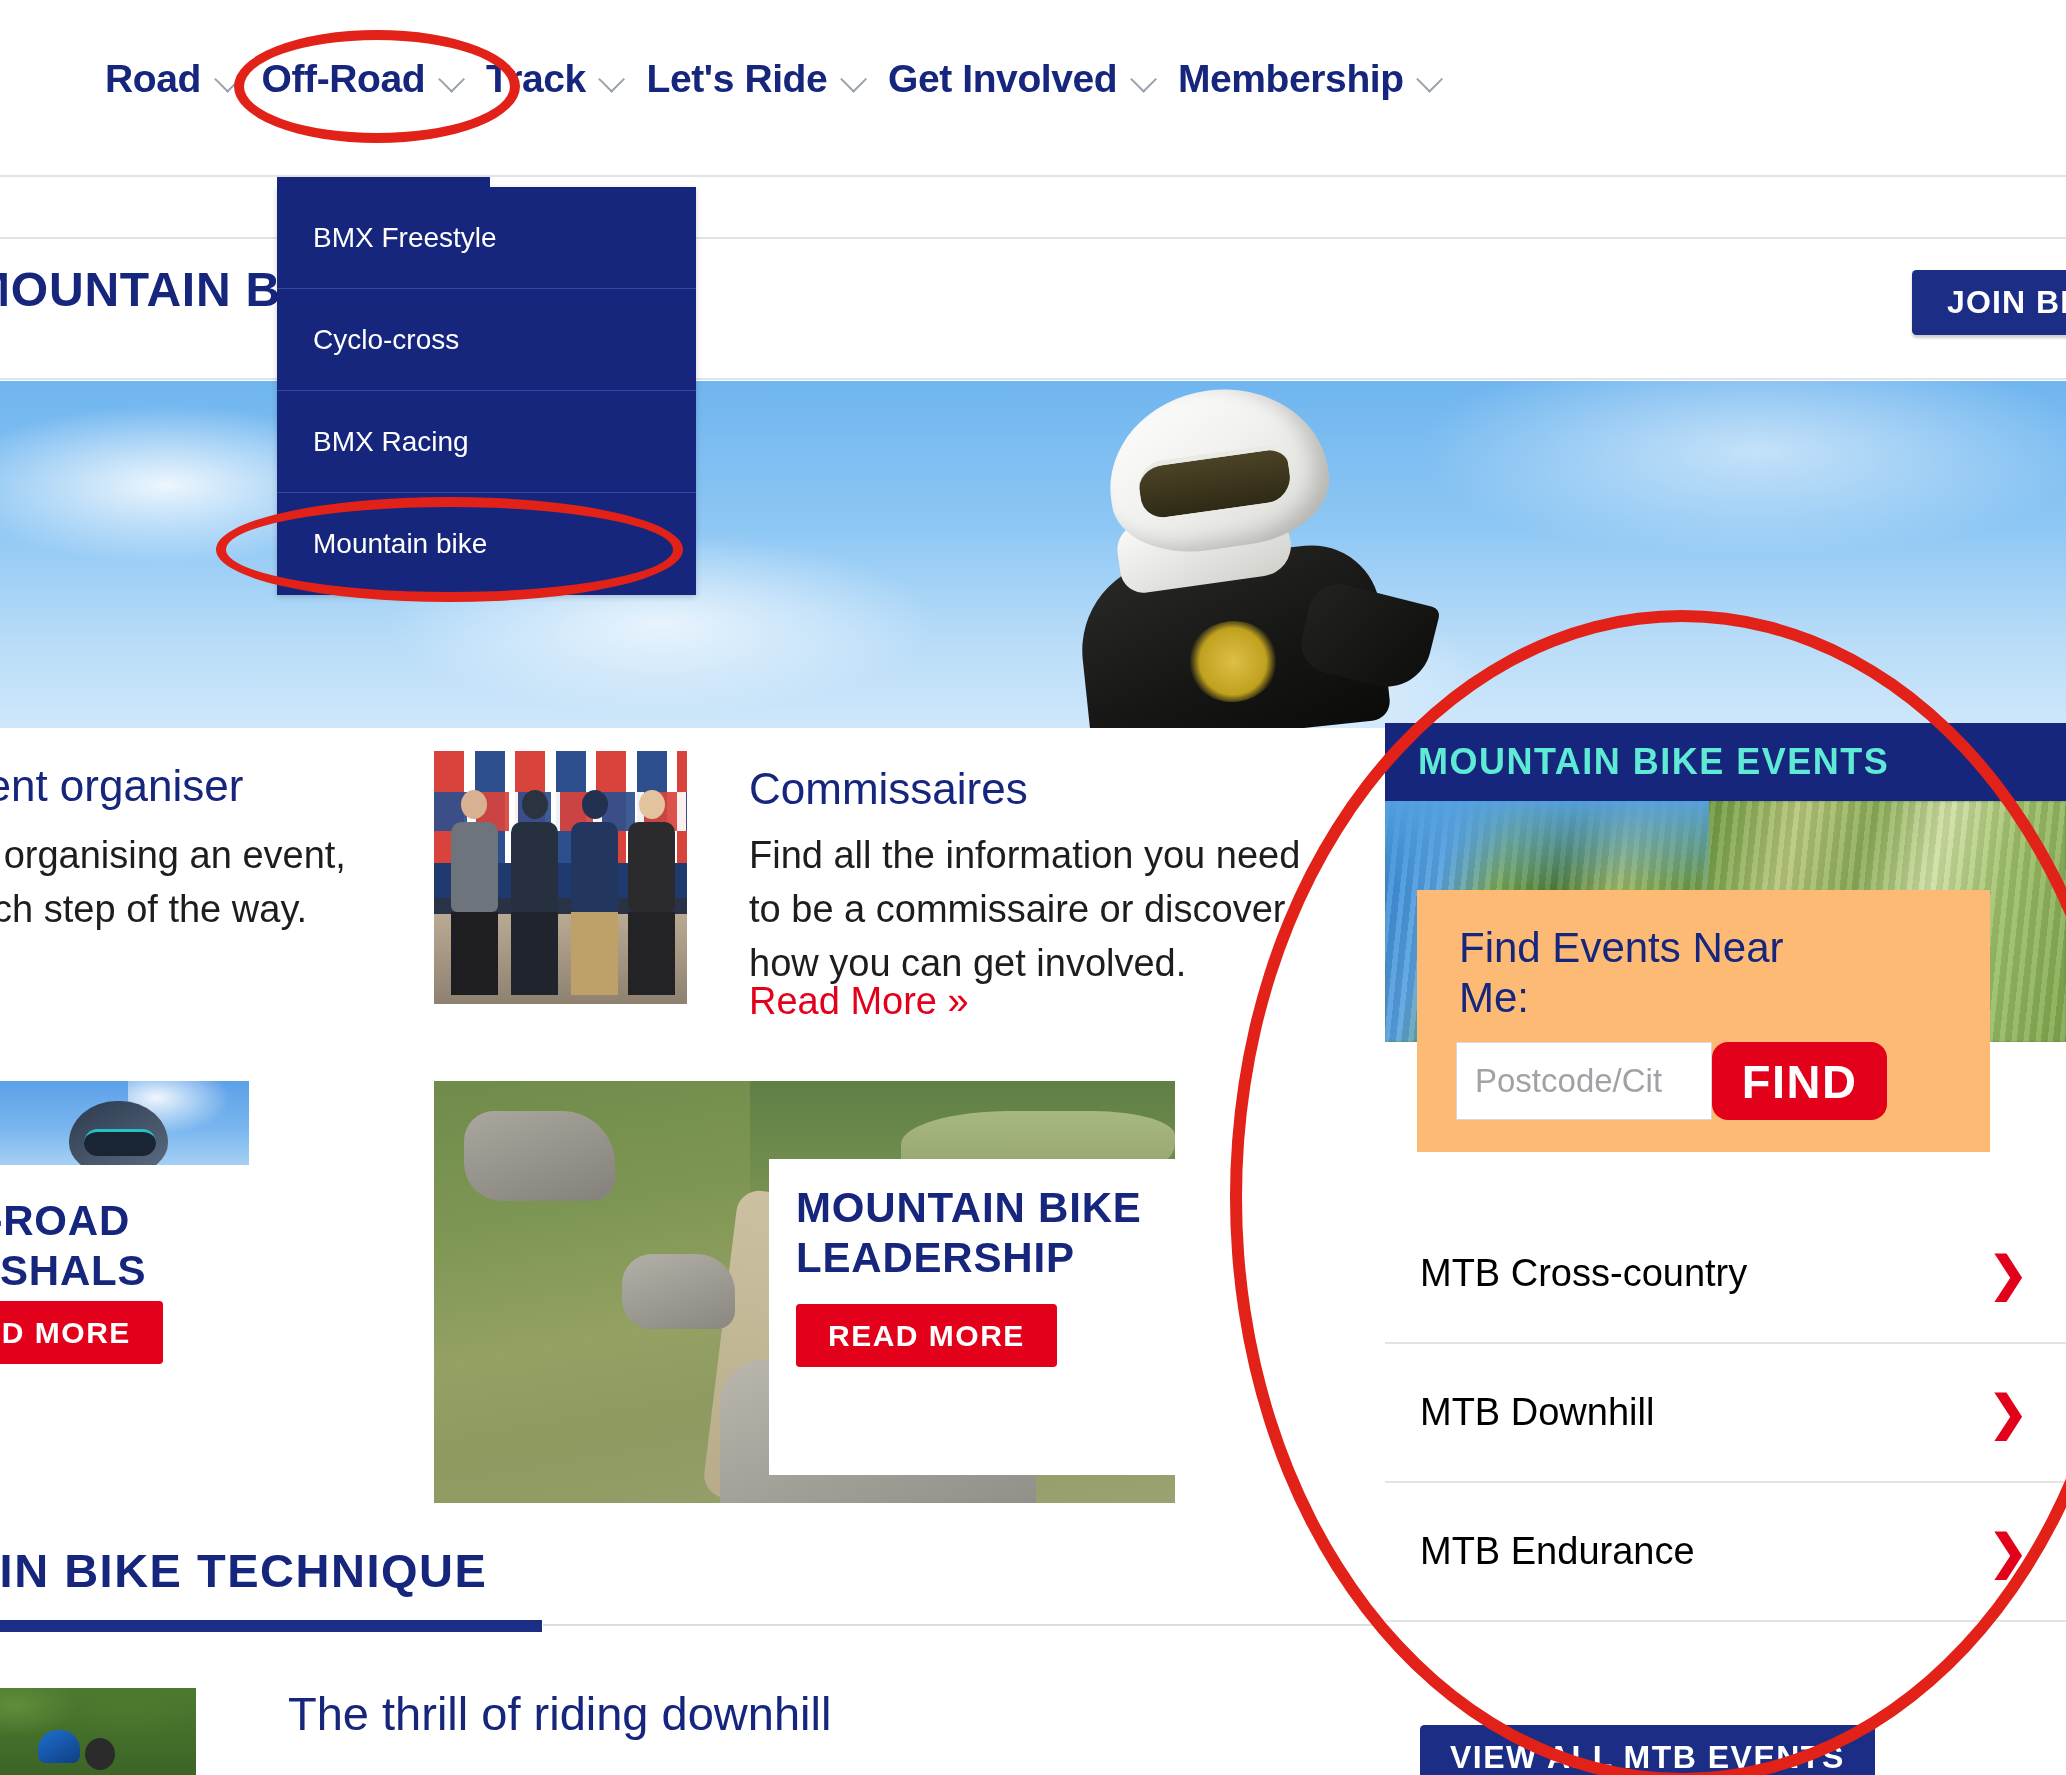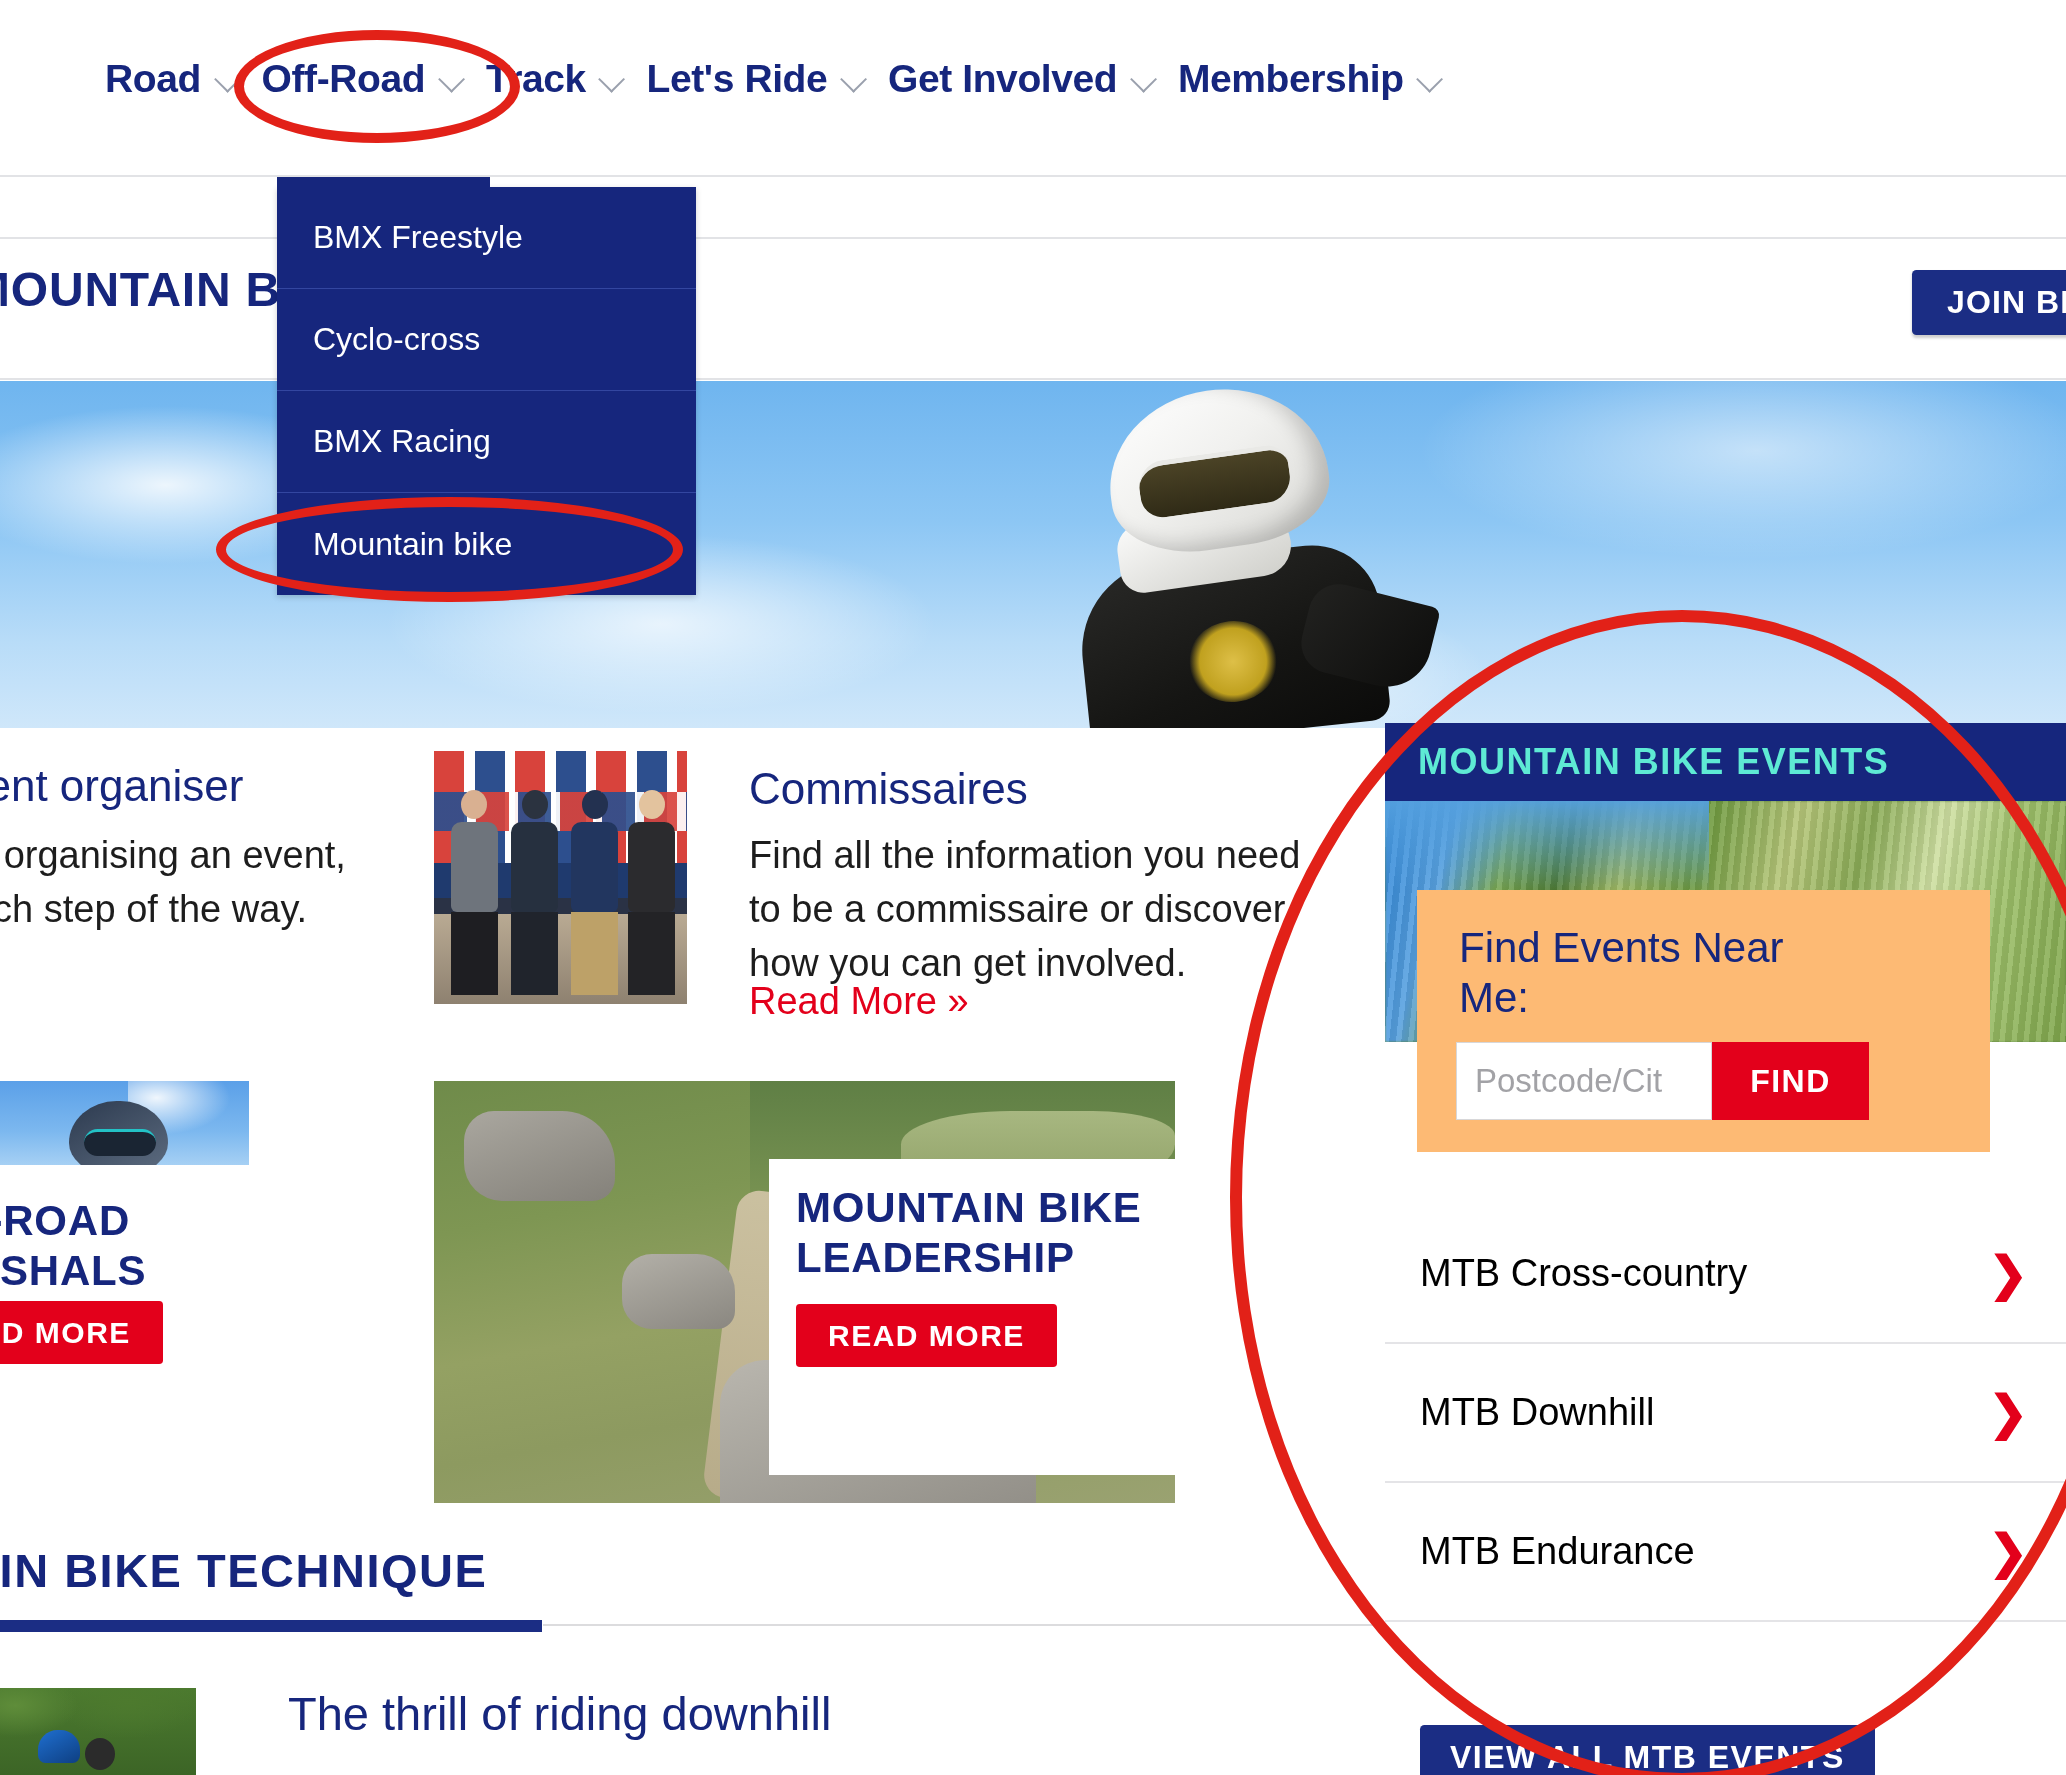--- a/index.html
+++ b/index.html
@@ -180,21 +180,21 @@
     left: 0; top: -10.5px;
     width: 213px; height: 12px;
     background: #16267d;
   }
   .dd-item {
     height: 102px;
     display: flex;
     align-items: center;
     padding-left: 36px;
     color: #ffffff;
-    font-size: 32px;
+    font-size: 28px;
     font-weight: 400;
     border-bottom: 1.5px solid #3346A0;
   }
   .dd-item:last-child { border-bottom: none; }
   .col-left-head {
     position: absolute;
     left: -60px; top: 761px;
     color: #16267d;
     font-size: 44px;
     font-weight: 400;
@@ -515,26 +515,26 @@
     border: 1.5px solid #d7d7d9;
     background: #ffffff;
     font-size: 33px;
     font-family: "Liberation Sans", sans-serif;
     color: #3a3a3a;
     padding: 0 18px;
     outline: none;
   }
   .postcode-input::placeholder { color: #a2a2a6; }
   .find-btn {
-    width: 157px; height: 78px;
+    width: 175px; height: 78px;
     background: #e3001b;
     border: none;
-    border-radius: 0;
+    border-radius: 16px;
     color: #ffffff;
-    font-size: 32px;
+    font-size: 47px;
     font-weight: 700;
     letter-spacing: 1.5px;
     display: flex;
     align-items: center;
     justify-content: center;
   }
 
   .events-list {
     position: absolute;
     left: 0; top: 482px;

